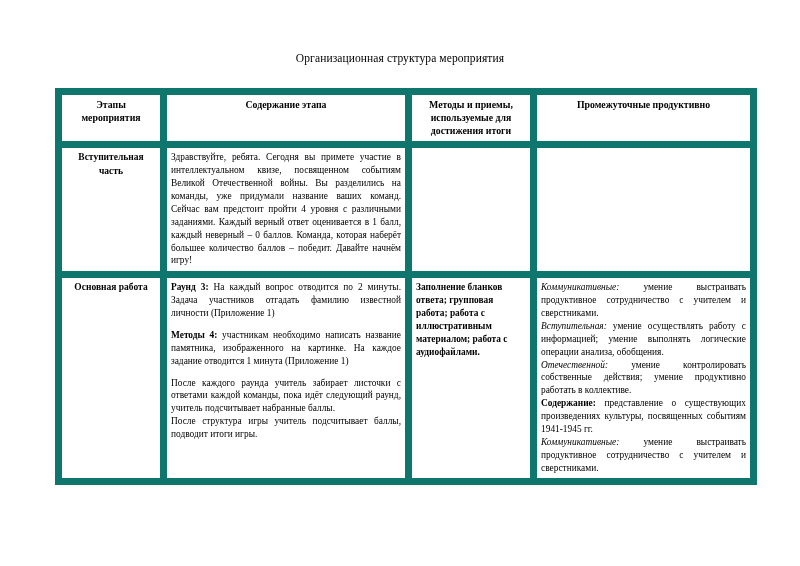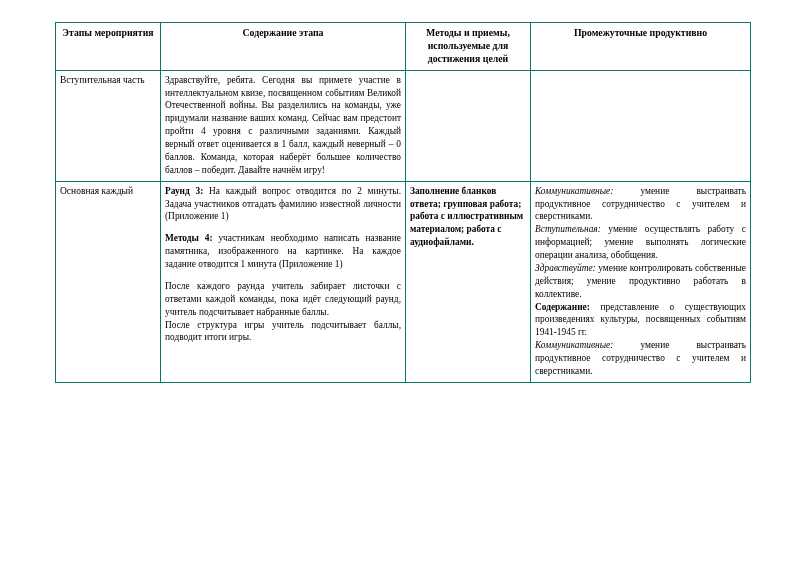--- a/index.html
+++ b/index.html
@@ -32,44 +32,44 @@
   table.org-table {
     border-collapse: collapse;
     table-layout: fixed;
     width: 695px;
     margin-left: 55px;
     margin-top: 22px;
     font-size: 9.4px;
   }
   table.org-table td,
   table.org-table th {
-    border: 1px solid #0f766e;
+    border: 7px solid #0f766e;
     vertical-align: top;
     padding: 3px 4px 4px 4px;
     box-sizing: border-box;
   }
   thead th {
     text-align: center;
     font-weight: bold;
     font-size: 9.8px;
     line-height: 1.35;
     padding-top: 5px;
     padding-bottom: 6px;
     vertical-align: top;
   }
   .col-1 { width: 105px; }
   .col-2 { width: 245px; }
   .col-3 { width: 125px; }
   .col-4 { width: 220px; }
 
   td.stage-cell {
-    font-weight: normal;
+    font-weight: bold;
     font-size: 9.5px;
     line-height: 1.38;
-    text-align: left;
+    text-align: center;
     padding-left: 5px;
     padding-top: 4px;
   }
   td.content-cell,
   td.methods-cell,
   td.results-cell {
     line-height: 1.37;
     text-align: justify;
     text-justify: inter-word;
   }
@@ -96,54 +96,55 @@
     text-align: left;
     line-height: 1.37;
     font-weight: bold;
   }
 </style>
 </head>
 <body>
 
 <div class="page">
 
+  <div class="doc-title">Организационная структура мероприятия</div>
 
   <table class="org-table">
     <thead>
       <tr>
         <th class="col-1">Этапы мероприятия</th>
         <th class="col-2">Содержание этапа</th>
-        <th class="col-3">Методы и приемы, используемые для достижения целей</th>
+        <th class="col-3">Методы и приемы, используемые для достижения итоги</th>
         <th class="col-4">Промежуточные  продуктивно</th>
       </tr>
     </thead>
     <tbody>
 
       <tr>
         <td class="col-1 stage-cell">Вступительная часть</td>
         <td class="col-2 content-cell">
           <p class="justify">Здравствуйте, ребята. Сегодня вы примете участие в интеллектуальном квизе, посвященном событиям Великой Отечественной войны. Вы разделились на команды, уже придумали название ваших команд. Сейчас вам предстоит пройти 4 уровня с различными заданиями. Каждый верный ответ оценивается в 1 балл, каждый неверный – 0 баллов. Команда, которая наберёт большее количество баллов – победит. Давайте начнём игру!</p>
         </td>
         <td class="col-3 methods-cell"></td>
         <td class="col-4 results-cell"></td>
       </tr>
 
       <tr>
-        <td class="col-1 stage-cell">Основная каждый</td>
+        <td class="col-1 stage-cell">Основная работа</td>
         <td class="col-2 content-cell">
           <p class="justify"><span class="lead">Раунд 3:</span><span> На каждый вопрос отводится по 2 минуты. Задача участников отгадать фамилию известной личности (Приложение 1)</span></p>
           <p class="justify gap"><span class="lead">Методы 4:</span><span> участникам необходимо написать название памятника, изображенного на картинке. На каждое задание отводится 1 минута (Приложение 1)</span></p>
           <p class="justify gap">После каждого раунда учитель забирает листочки с ответами каждой команды, пока идёт следующий раунд, учитель подсчитывает набранные баллы.</p>
           <p class="justify">После структура игры учитель подсчитывает баллы, подводит итоги игры.</p>
         </td>
         <td class="col-3 methods-cell">Заполнение бланков ответа; групповая работа; работа с иллюстративным материалом; работа с аудиофайлами.</td>
         <td class="col-4 results-cell">
           <p class="justify"><span class="lead-italic">Коммуникативные:</span><span> умение выстраивать продуктивное сотрудничество с учителем и сверстниками.</span></p>
           <p class="justify"><span class="lead-italic">Вступительная:</span><span> умение осуществлять работу с информацией; умение выполнять логические операции анализа, обобщения.</span></p>
-          <p class="justify"><span class="lead-italic">Здравствуйте:</span><span> умение контролировать собственные действия; умение продуктивно работать в коллективе.</span></p>
+          <p class="justify"><span class="lead-italic">Отечественной:</span><span> умение контролировать собственные действия; умение продуктивно работать в коллективе.</span></p>
           <p class="justify"><span class="lead">Содержание:</span><span> представление о существующих произведениях культуры, посвященных событиям 1941-1945 гг.</span></p>
           <p class="justify"><span class="lead-italic">Коммуникативные:</span><span> умение выстраивать продуктивное сотрудничество с учителем и сверстниками.</span></p>
         </td>
       </tr>
 
     </tbody>
   </table>
 
 </div>
 

